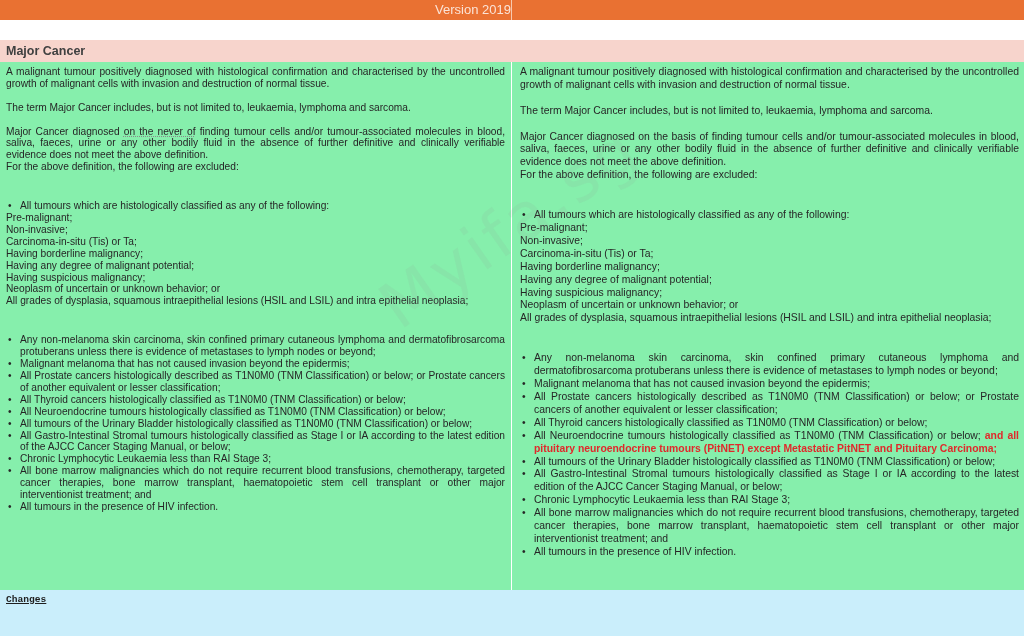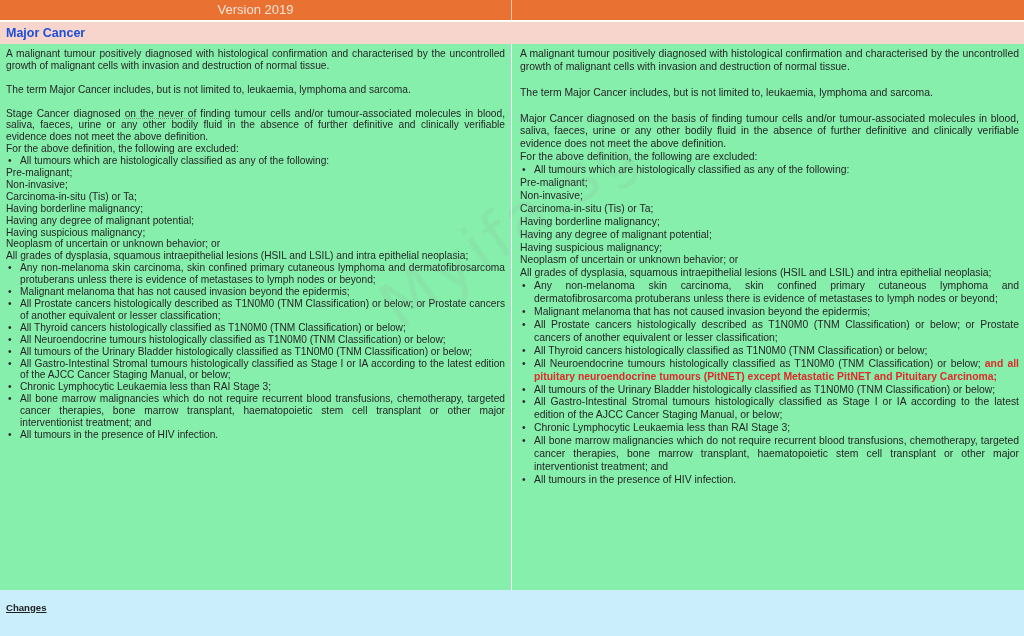--- a/index.html
+++ b/index.html
@@ -1,62 +1,62 @@
 <!DOCTYPE html>
 <html><head>
   <meta charset="utf-8">
   <style>
     * { box-sizing: border-box; margin: 0; padding: 0; }
     html, body { width: 1024px; height: 636px; overflow: hidden; background: #ffffff; }
     body { font-family: "Liberation Sans", "DejaVu Sans", sans-serif; color: #1f1f1f; position: relative; }
 
     .header-row { display: flex; height: 20px; background: #e97132; }
-    .header-cell { flex: 0 0 auto; color: #fbe3d6; font-size: 13px; line-height: 20px; text-align: center; }
+    .header-cell { flex: 0 0 auto; color: #fbe3d6; font-size: 13px; line-height: 20px; text-align: right; }
     .header-cell.left { width: 512px; border-right: 1px solid #f7c9ae; }
     .header-cell.right { width: 512px; }
 
-    .section-title-row { height: 22px; margin-top: 2px; background: #f7d4cc; padding-left: 6px; font-weight: bold; font-size: 12.5px; line-height: 22px; color: #1d4ed8; }
+    .section-title-row { height: 22px; margin-top: 20px; background: #f7d4cc; padding-left: 6px; font-weight: bold; font-size: 12.5px; line-height: 22px; color: #404040; }
 
     .content-row { display: flex; height: 634px; background: #86efac; }
     .col { width: 512px; padding: 4px 6px 0 6px; font-size: 10.2px; line-height: 11.9px; color: #262626; }
     .col.left { border-right: 1px solid #ffffff; }
     .col.right { width: 512px; padding-left: 8px; font-size: 10.4px; line-height: 12.9px; padding-right: 5px; }
 
     .para { text-align: justify; }
     .gap { height: 11.9px; }
     .col.right .gap { height: 12.9px; }
     .plain-line { }
-    ul.bullets { list-style: none; }
+    ul.bullets { list-style: none; margin-top: 27px; }
     ul.bullets li { position: relative; padding-left: 14px; text-align: justify; }
     ul.bullets li::before { content: "\2022"; position: absolute; left: 2px; top: 0; }
     .red-bold { color: #e0292b; font-weight: bold; }
     .dotted-u { text-decoration: underline dotted #8a8a8a; }
 
-    .changes-box { position: absolute; left: 0; top: 590px; width: 1024px; height: 46px; background: #caeefb; padding: 11px 6px; font-size: 9.6px; line-height: 14px; color: #1f1f1f; }
+    .changes-box { position: absolute; left: 0; top: 590px; width: 1024px; height: 46px; background: #caeefb; padding: 3px 6px; font-size: 9.6px; line-height: 14px; color: #1f1f1f; font-family: Liberation Mono, monospace; }
     .changes-title { font-weight: bold; text-decoration: underline; }
 
     .watermark { position: absolute; left: 360px; top: 190px; font-size: 64px; color: rgba(150,150,150,0.10); transform: rotate(-35deg); pointer-events: none; font-family: "DejaVu Sans", sans-serif; letter-spacing: 4px; }
   </style>
 </head>
 <body>
 
 <div class="header-row">
   <div class="header-cell left">Version 2019</div>
 </div>
 
 <div class="section-title-row">Major Cancer</div>
 
 <div class="content-row">
 
   <div class="col left">
     <p class="para">A malignant tumour positively diagnosed with histological confirmation and characterised by the uncontrolled growth of malignant cells with invasion and destruction of normal tissue.</p>
     <div class="gap"></div>
     <p class="para">The term Major Cancer includes, but is not limited to, leukaemia, lymphoma and sarcoma.</p>
     <div class="gap"></div>
-    <p class="para"><span>Stage Cancer diagnosed </span><span class="dotted-u">on the never of</span><span> finding tumour cells and/or tumour-associated molecules in blood, saliva, faeces, urine or any other bodily fluid in the absence of further definitive and clinically verifiable evidence does not meet the above definition.</span></p>
+    <p class="para"><span>Major Cancer diagnosed </span><span class="dotted-u">on the never of</span><span> finding tumour cells and/or tumour-associated molecules in blood, saliva, faeces, urine or any other bodily fluid in the absence of further definitive and clinically verifiable evidence does not meet the above definition.</span></p>
     <p class="plain-line">For the above definition, the following are excluded:</p>
     <ul class="bullets">
       <li>All tumours which are histologically classified as any of the following:</li>
     </ul>
     <div>
       <p class="plain-line">Pre-malignant;</p>
       <p class="plain-line">Non-invasive;</p>
       <p class="plain-line">Carcinoma-in-situ (Tis) or Ta;</p>
       <p class="plain-line">Having borderline malignancy;</p>
       <p class="plain-line">Having any degree of malignant potential;</p>

